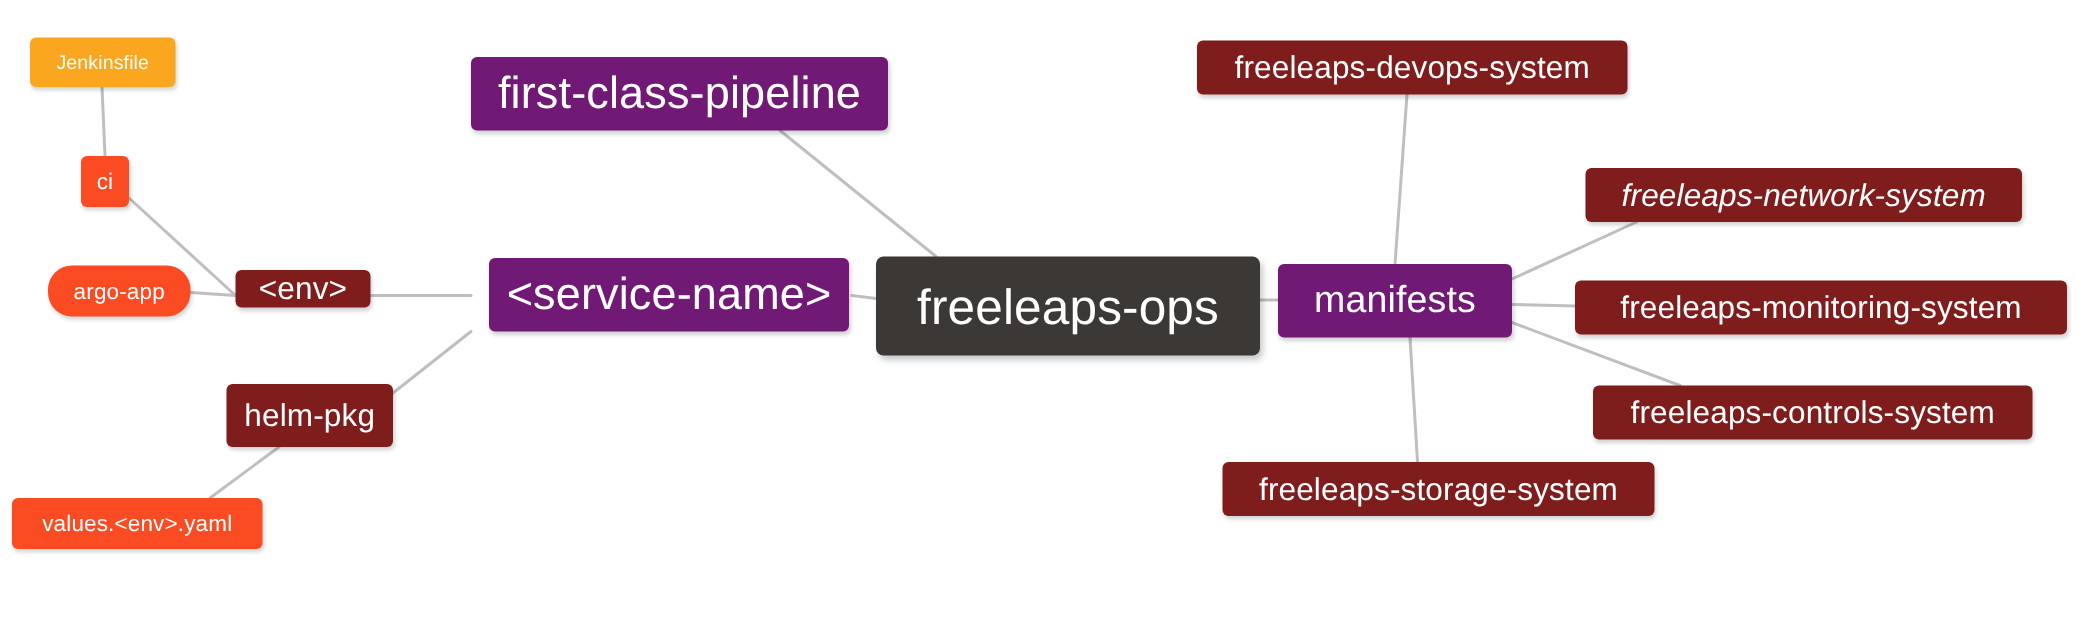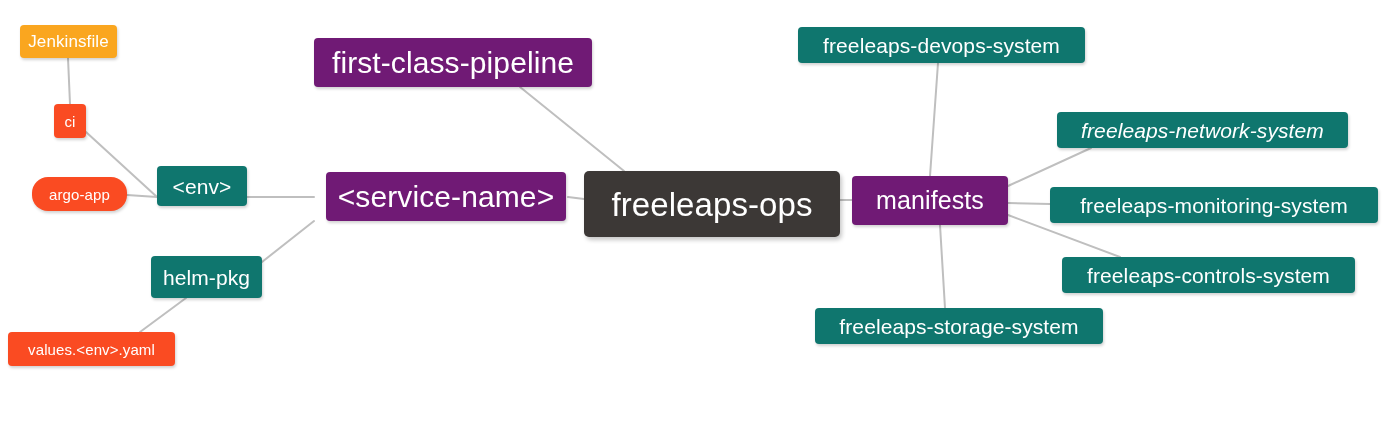--- a/index.html
+++ b/index.html
@@ -37,29 +37,29 @@
     box-shadow: 1px 2px 3px rgba(0,0,0,0.18);
     letter-spacing: 0.1px;
   }
   .node-root {
     background: #3c3836;
     border-radius: 5px;
     font-size: 33px;
     box-shadow: 2px 3px 4px rgba(0,0,0,0.22);
   }
   .node-blue   { background: #701a75; }
-  .node-green  { background: #0f766e; }
+  .node-green  { background: #7f1d1d; }
   .node-orange { background: #faa61f; }
   .node-red    { background: #fa4b22; }
 
   .size-xl { font-size: 30px; }
   .size-lg { font-size: 25px; }
   .size-md { font-size: 21px; }
   .size-sm { font-size: 15px; }
-  .size-xs { font-size: 17px; }
+  .size-xs { font-size: 13px; }
 </style>
 </head>
 <body>
 
 <div id="canvas">
   <svg id="edge-layer" viewBox="0 0 1390 421" xmlns="http://www.w3.org/2000/svg">
       <line x1="68" y1="58" x2="70" y2="104" stroke="#bfbfbf" stroke-width="2" stroke-linecap="round"></line>
       <line x1="86" y1="132" x2="157" y2="197" stroke="#bfbfbf" stroke-width="2" stroke-linecap="round"></line>
       <line x1="127" y1="195" x2="157" y2="197" stroke="#bfbfbf" stroke-width="2" stroke-linecap="round"></line>
       <line x1="247" y1="197" x2="314" y2="197" stroke="#bfbfbf" stroke-width="2" stroke-linecap="round"></line>
@@ -77,21 +77,21 @@
   <div id="node-layer">
       <div class="node node-orange size-xs" style="left: 20px; top: 25px; width: 97px; height: 33px;">
         <span>Jenkinsfile</span>
       </div>
       <div class="node node-red size-sm" style="left: 54px; top: 104px; width: 32px; height: 34px;">
         <span>ci</span>
       </div>
       <div class="node node-red size-sm" style="left: 32px; top: 177px; width: 95px; height: 34px; border-radius: 16px;">
         <span>argo-app</span>
       </div>
-      <div class="node node-green size-md" style="left: 157px; top: 166px; width: 90px; height: 40px;">
+      <div class="node node-green size-md" style="left: 157px; top: 180px; width: 90px; height: 25px;">
         <span>&lt;env&gt;</span>
       </div>
       <div class="node node-green size-md" style="left: 151px; top: 256px; width: 111px; height: 42px;">
         <span>helm-pkg</span>
       </div>
       <div class="node node-red size-sm" style="left: 8px; top: 332px; width: 167px; height: 34px; text-align: right;">
         <span>values.&lt;env&gt;.yaml</span>
       </div>
       <div class="node node-blue size-xl" style="left: 314px; top: 38px; width: 278px; height: 49px;">
         <span>first-class-pipeline</span>

